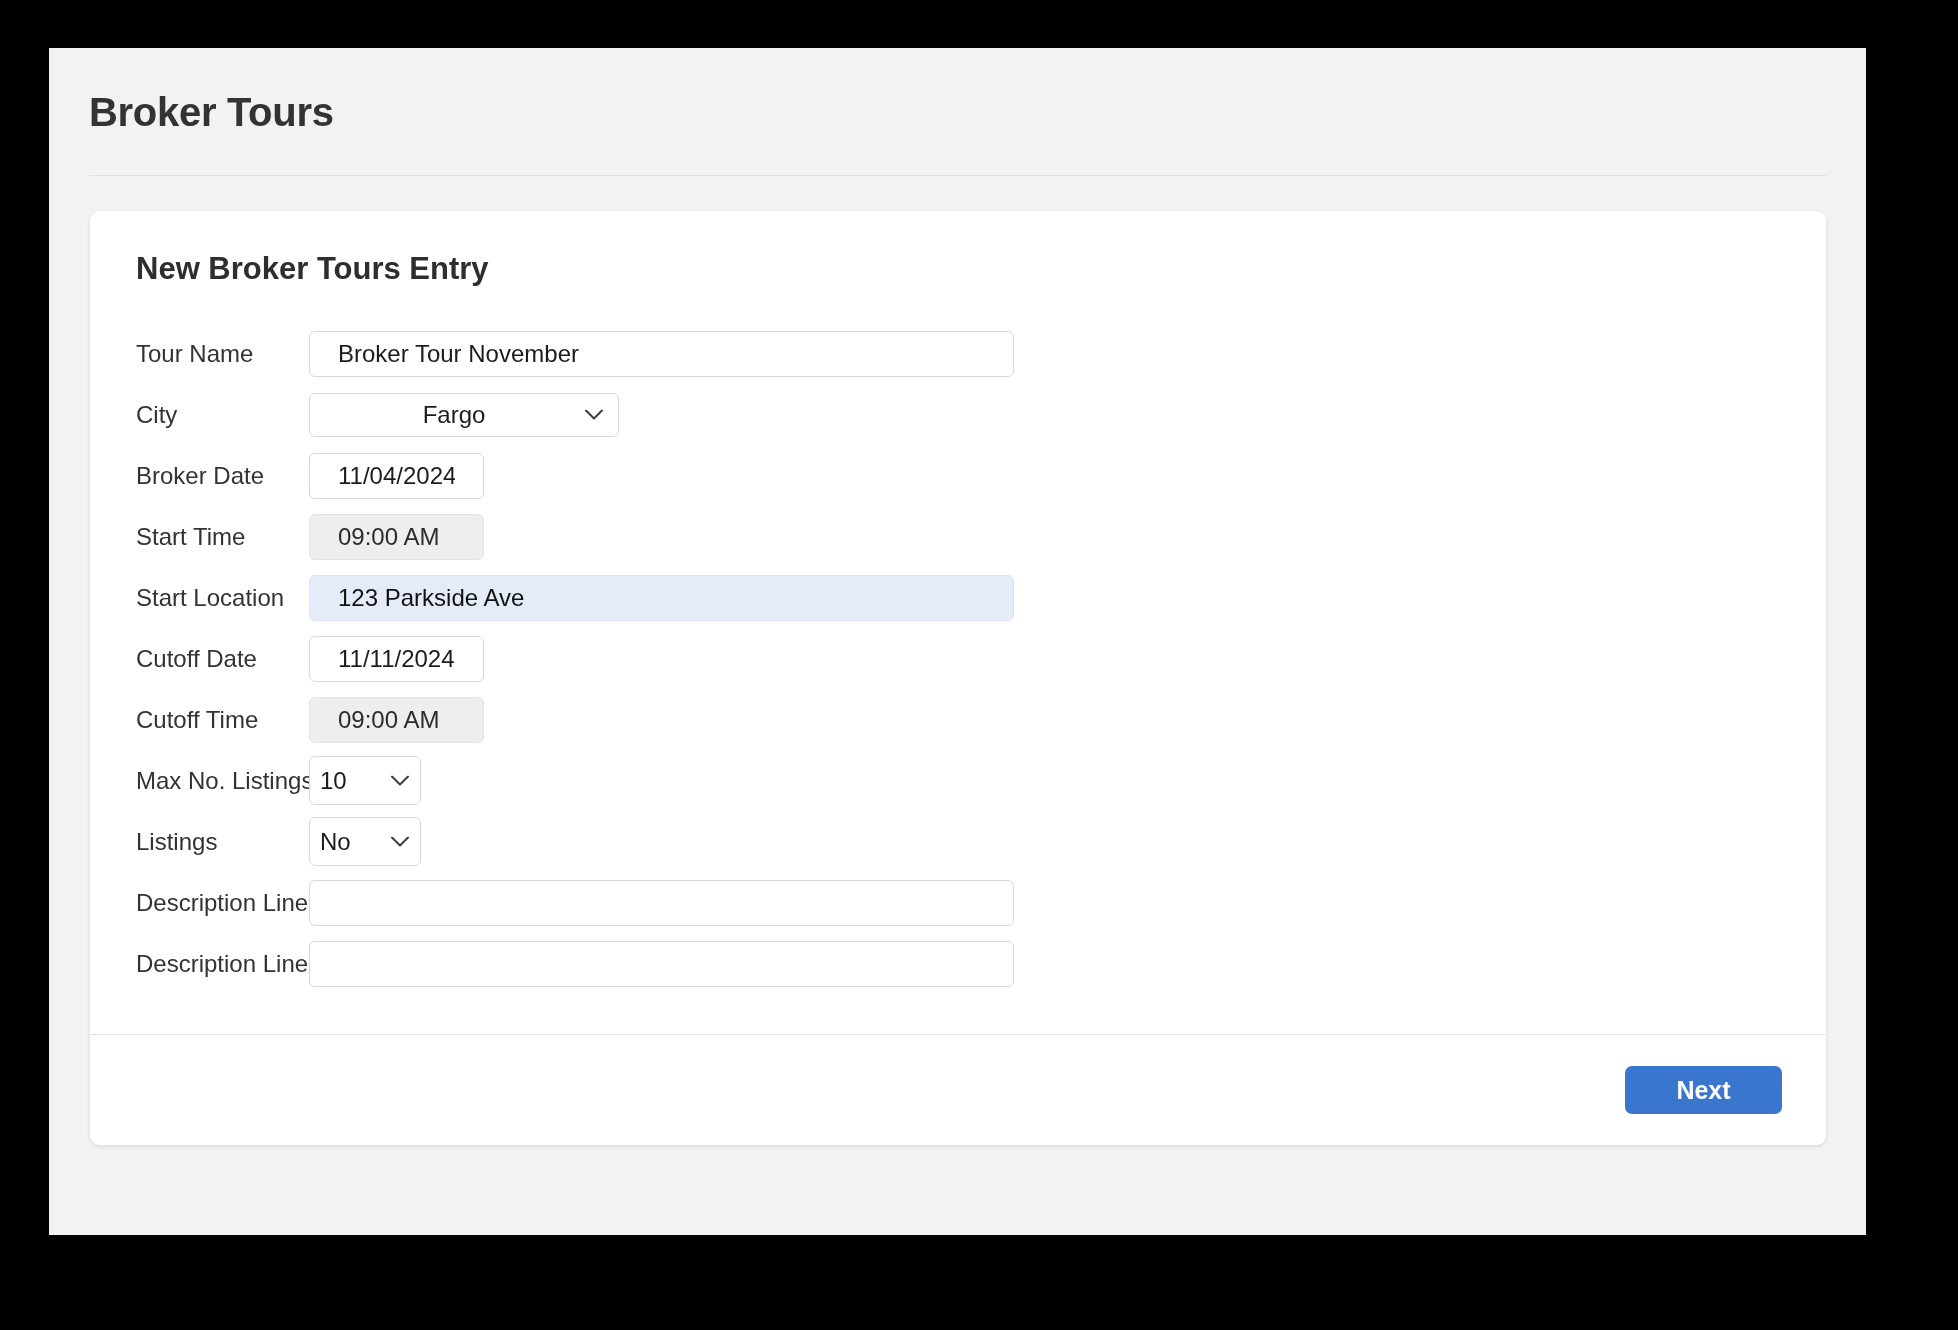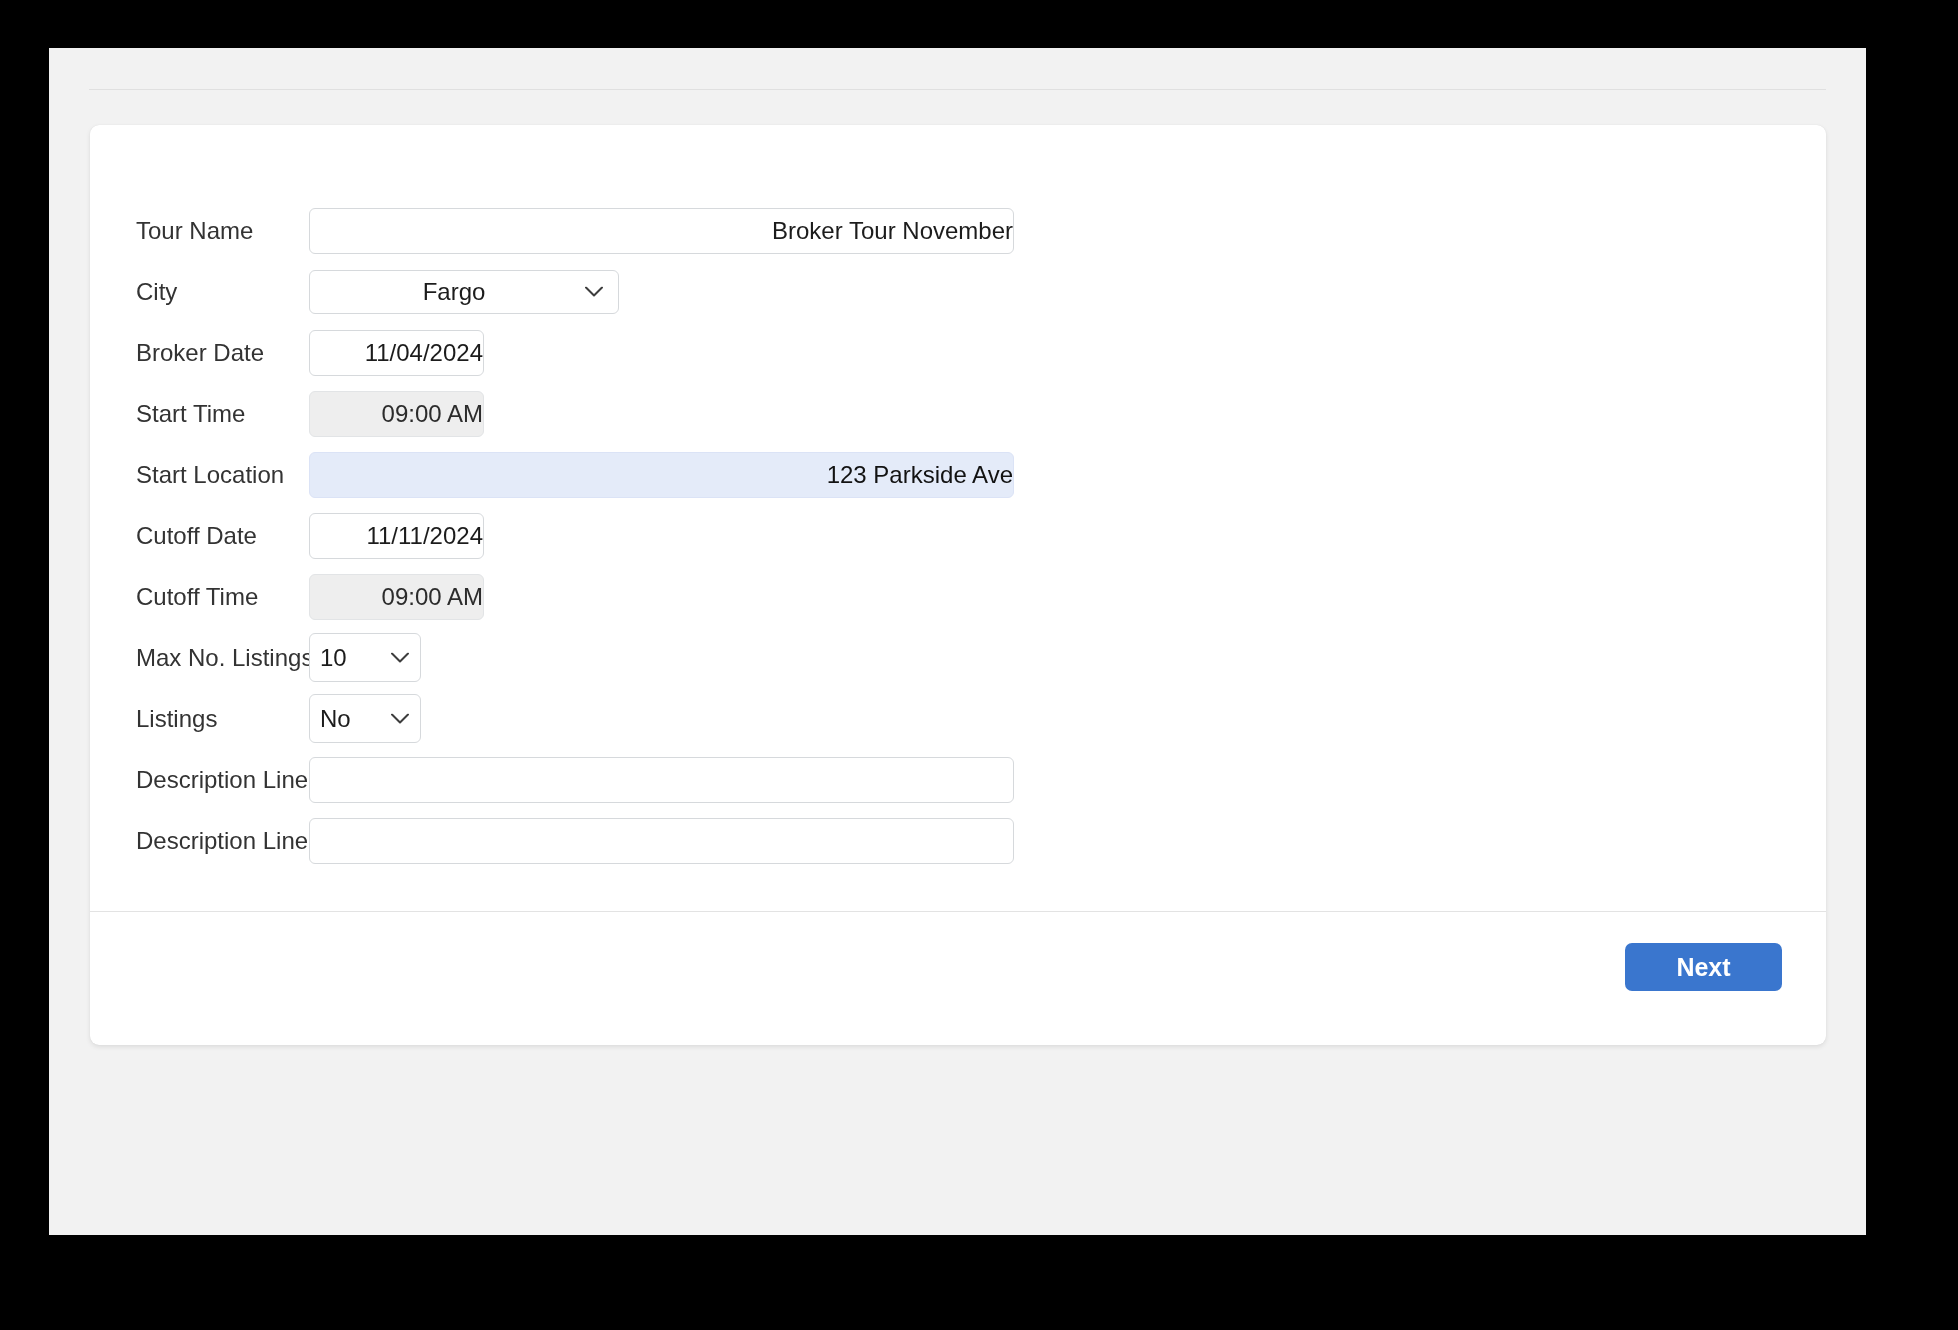--- a/index.html
+++ b/index.html
@@ -68,25 +68,24 @@
     flex: 0 0 auto;
   }
   .field {
     font-family: "Liberation Sans", sans-serif;
     font-size: 24px;
     color: #1c1c1c;
     border: 1px solid #d6d9dc;
     border-radius: 6px;
     background: #ffffff;
     height: 46px;
-    padding: 0 0;
+    padding: 0 28px;
     outline: none;
     display: flex;
     align-items: center;
-    text-align: right;
   }
   .field.wide { width: 705px; }
   .field.date { width: 175px; }
   .field.readonly {
     background: #eeeeee;
     border-color: #e2e4e6;
     color: #2c2c2c;
   }
   .field.highlight {
     background: #e4ebf9;
@@ -144,24 +143,28 @@
     height: 48px;
     cursor: pointer;
   }
   input.field::placeholder { color: #8a8a8a; }
 </style>
 </head>
 <body>
 
 <div id="viewport">
 
+  <div class="page-header">
+    <h1 class="page-title">Broker Tours</h1>
+  </div>
   <div class="header-rule"></div>
 
   <div class="card">
     <div class="card-body">
+      <h2 class="card-title">New Broker Tours Entry</h2>
 
       <div class="form">
 
         <div class="form-row">
           <div class="form-label">Tour Name</div>
           <input class="field wide" type="text" value="Broker Tour November" style="">
         </div>
 
         <div class="form-row">
           <div class="form-label">City</div>

